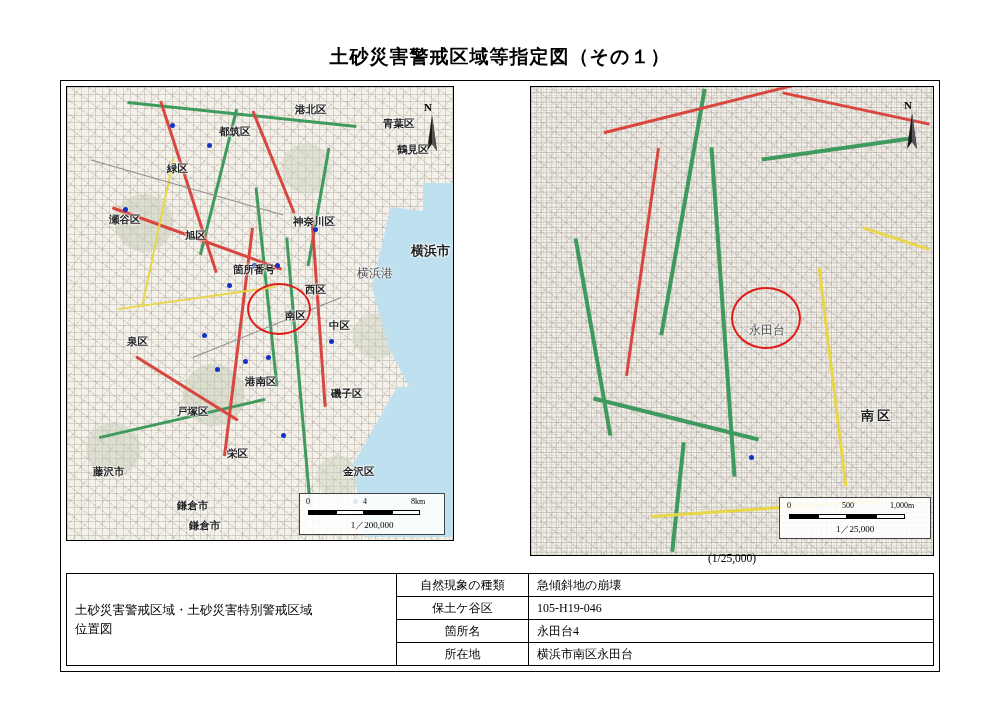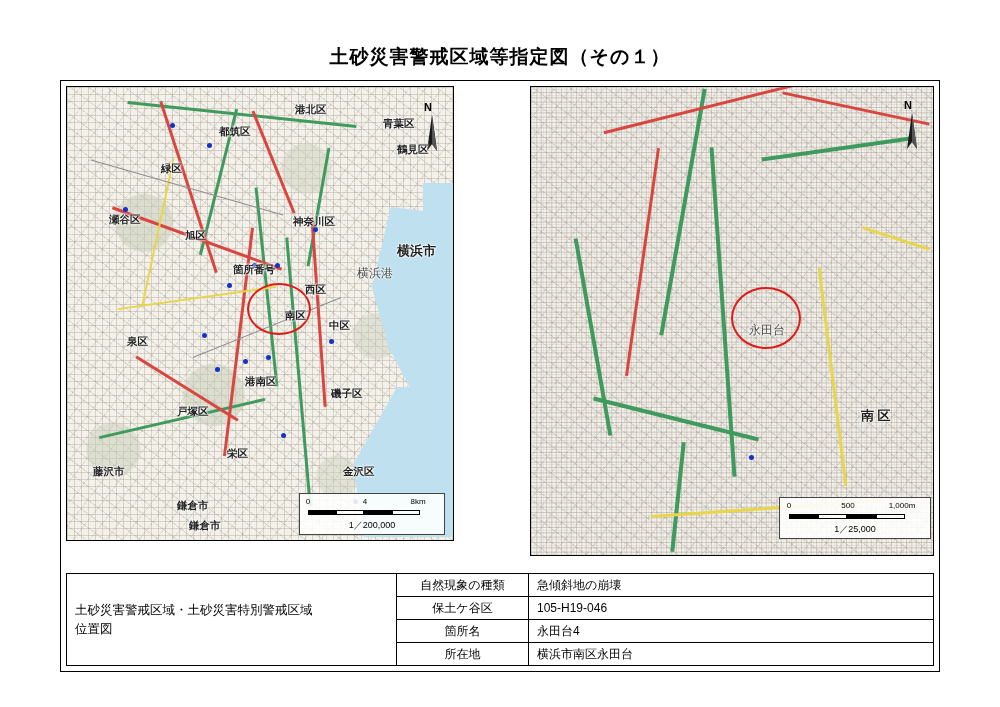--- a/index.html
+++ b/index.html
@@ -11,21 +11,21 @@
     width: 1000px;
     height: 707px;
     font-family: "Liberation Sans", sans-serif;
     color: #000;
     position: relative;
     overflow: hidden;
   }
   #page {
     position: absolute;
     left: 0; top: 0;
-    width: 824px; height: 707px;
+    width: 824px; height: 707px; font-family: Liberation Serif, serif;
   }
 
   
   .doc-title {
     position: absolute;
     left: 0; top: 44px;
     width: 1000px;
     text-align: center;
     font-size: 19px;
     font-weight: bold;
@@ -288,29 +288,29 @@
       <div class="n-label">N</div>
       <svg width="26" height="54" viewBox="0 0 26 54">
         <polygon points="13,12 18,48 13,41 8,48" fill="#1a1a1a"></polygon>
         <polygon points="13,12 18,48 13,41" fill="#555"></polygon>
       </svg>
     </div>
 
     <div id="left-labels">
         <div class="dlabel" style="left: 228px; top: 16px;">港北区</div>
         <div class="dlabel" style="left: 152px; top: 38px;">都筑区</div>
-        <div class="dlabel" style="left: 94px; top: 75px;">緑区</div>
+        <div class="dlabel" style="left: 100px; top: 75px;">緑区</div>
         <div class="dlabel" style="left: 316px; top: 30px;">青葉区</div>
         <div class="dlabel" style="left: 330px; top: 56px;">鶴見区</div>
         <div class="dlabel" style="left: 42px; top: 126px;">瀬谷区</div>
         <div class="dlabel" style="left: 118px; top: 142px;">旭区</div>
         <div class="dlabel" style="left: 226px; top: 128px;">神奈川区</div>
         <div class="dlabel" style="left: 166px; top: 176px;">箇所番号</div>
         <div class="dlabel" style="left: 238px; top: 196px;">西区</div>
-        <div class="dlabel big" style="left: 330px; top: 155px;">横浜市</div>
+        <div class="dlabel big" style="left: 344px; top: 155px;">横浜市</div>
         <div class="dlabel" style="left: 262px; top: 232px;">中区</div>
         <div class="dlabel" style="left: 218px; top: 222px;">南区</div>
         <div class="dlabel" style="left: 60px; top: 248px;">泉区</div>
         <div class="dlabel" style="left: 178px; top: 288px;">港南区</div>
         <div class="dlabel" style="left: 264px; top: 300px;">磯子区</div>
         <div class="dlabel" style="left: 110px; top: 318px;">戸塚区</div>
         <div class="dlabel" style="left: 160px; top: 360px;">栄区</div>
         <div class="dlabel" style="left: 276px; top: 378px;">金沢区</div>
         <div class="dlabel" style="left: 26px; top: 378px;">藤沢市</div>
         <div class="dlabel" style="left: 110px; top: 412px;">鎌倉市</div>
@@ -379,20 +379,21 @@
       </div>
       <div class="sb-ticks">
         <div class="sb-seg fill" style="left:3px; width:29px;"></div>
         <div class="sb-seg" style="left:32px; width:29px;"></div>
         <div class="sb-seg fill" style="left:61px; width:29px;"></div>
         <div class="sb-seg" style="left:90px; width:29px;"></div>
       </div>
       <div class="sb-scale-text">1／25,000</div>
     </div>
   </div>
+  <div class="map-caption" id="cap-right">(1/25,000)</div>
 
   <table class="info-table">
     <tbody>
         <tr>
       <td class="cell-title" rowspan="4">
         <div>土砂災害警戒区域・土砂災害特別警戒区域</div>
         <div>位置図</div>
       </td>
       <td class="cell-key">自然現象の種類</td>
       <td class="cell-val">急傾斜地の崩壊</td>

